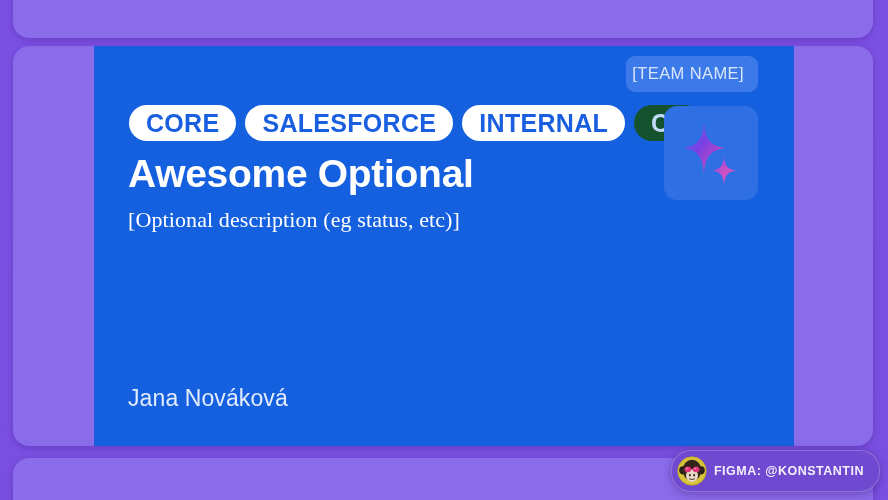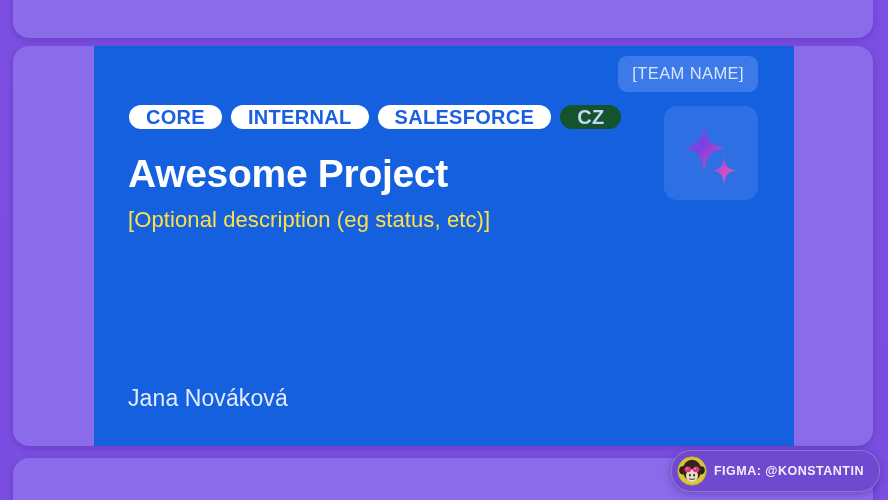--- a/index.html
+++ b/index.html
@@ -68,42 +68,42 @@
   
   .team-badge {
     position: absolute;
     right: 36px;
     top: 10px;
     background: #3b7ae8;
     color: #d9e6fb;
     font-size: 16.5px;
     font-weight: 500;
     letter-spacing: 0.4px;
-    padding: 8px 14px 9px 14px;
+    padding: 8px 14px 9px 6px;
     border-radius: 9px;
     white-space: nowrap;
   }
 
   
   .tags {
     position: absolute;
     left: 35px;
     top: 59px;
     display: flex;
     align-items: center;
     gap: 9px;
   }
 
   .tag {
-    height: 24px;
+    height: 36px;
     display: flex;
     align-items: center;
     padding: 0 17px;
     border-radius: 18px;
-    font-size: 20px;
+    font-size: 25px;
     font-weight: 700;
     letter-spacing: 0.3px;
     white-space: nowrap;
   }
 
   .tag.light {
     background: #ffffff;
     color: #1a5fe0;
   }
 
@@ -121,24 +121,25 @@
     font-size: 39px;
     font-weight: 700;
     letter-spacing: -0.3px;
     line-height: 1.12;
   }
 
   .desc {
     position: absolute;
     left: 34px;
     top: 161px;
-    color: #fde047;
+    color: #ffffff;
     font-size: 22px;
     font-weight: 400;
     letter-spacing: 0.1px;
+    font-family: Liberation Serif, serif;
   }
 
   
   .logo-tile {
     position: absolute;
     right: 36px;
     top: 60px;
     width: 94px;
     height: 94px;
     background: #2f6fe4;
@@ -228,26 +229,26 @@
   <div class="panel panel-main"></div>
 
   <div class="panel panel-bottom"></div>
 
   <div class="slide">
 
     <div class="team-badge">[TEAM NAME]</div>
 
     <div class="tags">
       <div class="tag light">CORE</div>
+      <div class="tag light">SALESFORCE</div>
       <div class="tag light">INTERNAL</div>
-      <div class="tag light">SALESFORCE</div>
       <div class="tag ghost">CZ</div>
     </div>
 
-    <div class="title">Awesome Project</div>
+    <div class="title">Awesome Optional</div>
 
     <div class="desc">[Optional description (eg status, etc)]</div>
 
     <div class="logo-tile">
       <svg class="sparkle" width="62" height="66" viewBox="0 0 62 66">
         <defs>
           <linearGradient id="sparkGrad" x1="0" y1="0" x2="1" y2="1">
             <stop offset="0%" stop-color="#4a6fe8"></stop>
             <stop offset="45%" stop-color="#7b3fe4"></stop>
             <stop offset="100%" stop-color="#ef4fa8"></stop>

